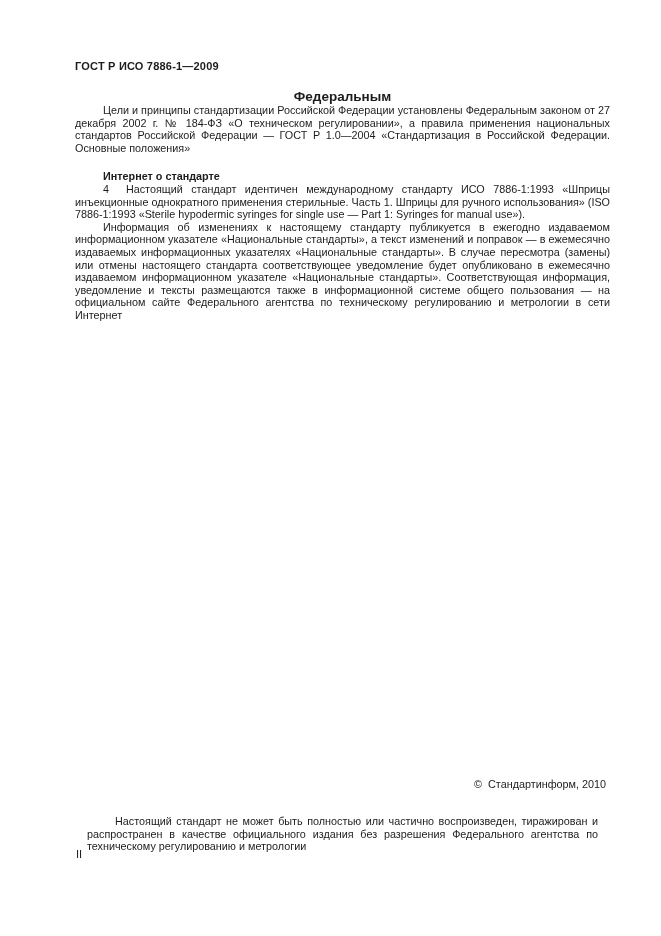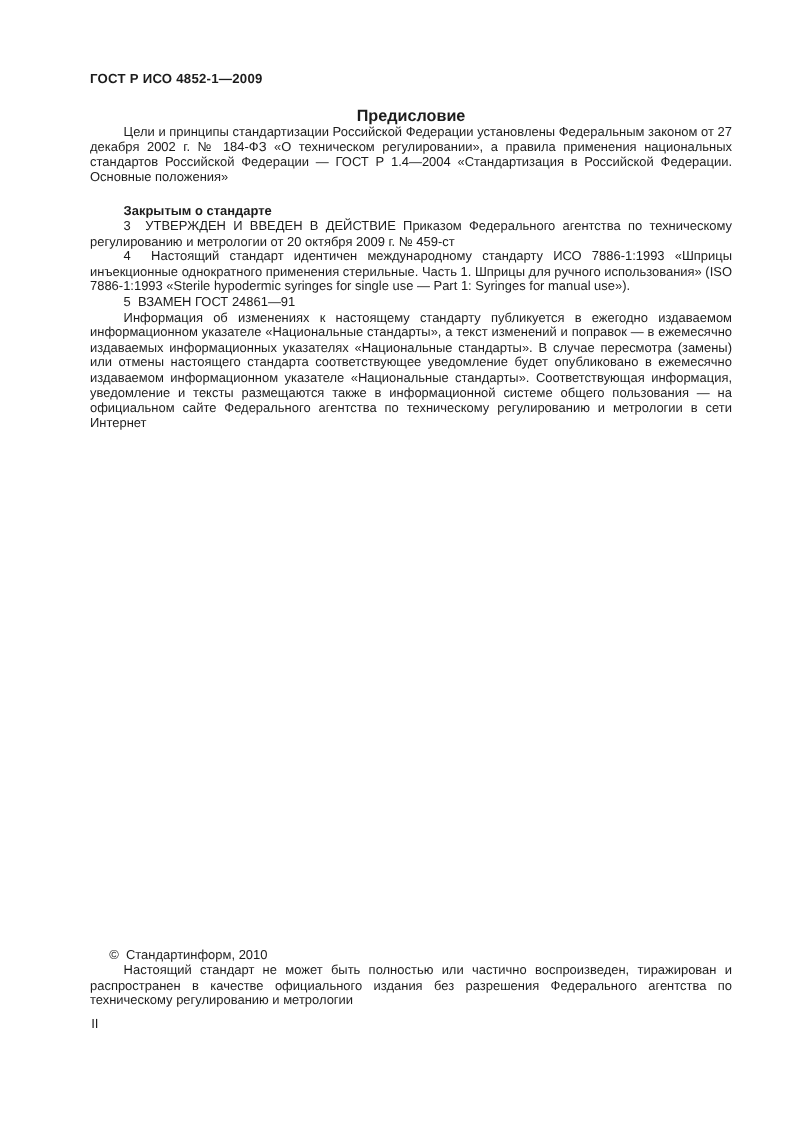--- a/index.html
+++ b/index.html
@@ -54,62 +54,61 @@
   .item-cont { margin-top: 0; }
   .note {
     margin-top: 34px;
   }
   .copyright {
     position: absolute;
     top: 774px;
     left: 75px;
     right: 51px;
     font-size: 10.8px;
-    margin: 16px;
+    text-align: right;
+    margin: 4px;
   }
   .footer-para {
     position: absolute;
     top: 803px;
     left: 75px;
     right: 51px;
     font-size: 10.8px;
     line-height: 12.6px;
     text-align: justify;
     text-indent: 28px;
-    margin: 0;
+    margin: 12px;
   }
   .page-number {
     position: absolute;
     top: 848px;
     left: 76px;
     font-size: 11px;
     margin: 0;
   }
 </style>
 </head>
 <body>
 
 <div class="page">
 
-  <p class="doc-code">ГОСТ Р ИСО 4852-1—2009</p>
+  <p class="doc-code">ГОСТ Р ИСО 7886-1—2009</p>
 
-  <h1 class="doc-title">Предисловие</h1>
+  <h1 class="doc-title">Федеральным</h1>
 
-  <p class="body indent intro">Цели и принципы стандартизации Российской Федерации установлены Федеральным законом от 27 декабря 2002 г. № 184-ФЗ «О техническом регулировании», а правила применения национальных стандартов Российской Федерации — ГОСТ Р 1.4—2004 «Стандартизация в Российской Федерации. Основные положения»</p>
+  <p class="body indent intro">Цели и принципы стандартизации Российской Федерации установлены Федеральным законом от 27 декабря 2002 г. № 184-ФЗ «О техническом регулировании», а правила применения национальных стандартов Российской Федерации — ГОСТ Р 1.0—2004 «Стандартизация в Российской Федерации. Основные положения»</p>
 
-  <p class="section-heading">Закрытым о стандарте</p>
+  <p class="section-heading">Интернет о стандарте</p>
 
 
 
-  <p class="body indent item">3&nbsp; УТВЕРЖДЕН И ВВЕДЕН В ДЕЙСТВИЕ Приказом Федерального агентства по техническому регулированию и метрологии от 20 октября 2009 г. № 459-ст</p>
 
   <p class="body indent item">4&nbsp; Настоящий стандарт идентичен международному стандарту ИСО 7886-1:1993 «Шприцы инъекционные однократного применения стерильные. Часть 1. Шприцы для ручного использования» (ISO 7886-1:1993 «Sterile hypodermic syringes for single use — Part 1: Syringes for manual use»).</p>
 
 
-  <p class="body indent item">5&nbsp; ВЗАМЕН ГОСТ 24861—91</p>
 
   <p class="body indent note">Информация об изменениях к настоящему стандарту публикуется в ежегодно издаваемом информационном указателе «Национальные стандарты», а текст изменений и поправок — в ежемесячно издаваемых информационных указателях «Национальные стандарты». В случае пересмотра (замены) или отмены настоящего стандарта соответствующее уведомление будет опубликовано в ежемесячно издаваемом информационном указателе «Национальные стандарты». Соответствующая информация, уведомление и тексты размещаются также в информационной системе общего пользования — на официальном сайте Федерального агентства по техническому регулированию и метрологии в сети Интернет</p>
 
   <p class="copyright">©&nbsp; Стандартинформ, 2010</p>
 
   <p class="footer-para">Настоящий стандарт не может быть полностью или частично воспроизведен, тиражирован и распространен в качестве официального издания без разрешения Федерального агентства по техническому регулированию и метрологии</p>
 
   <p class="page-number">II</p>
 
 </div>

